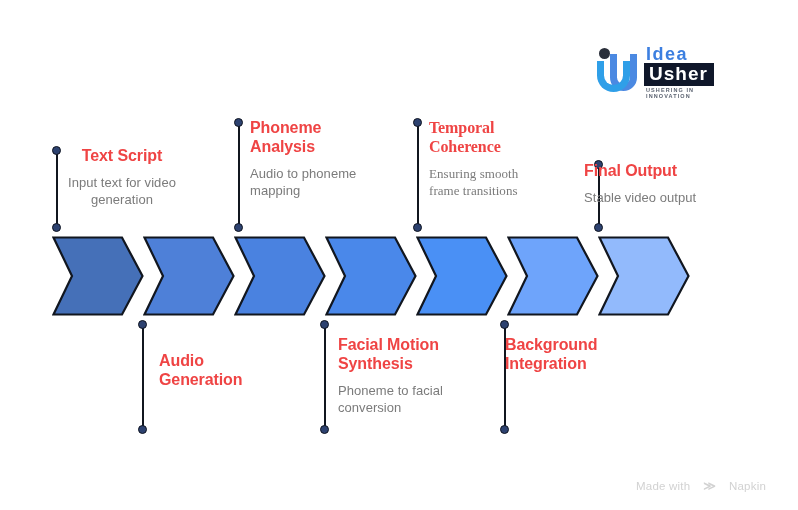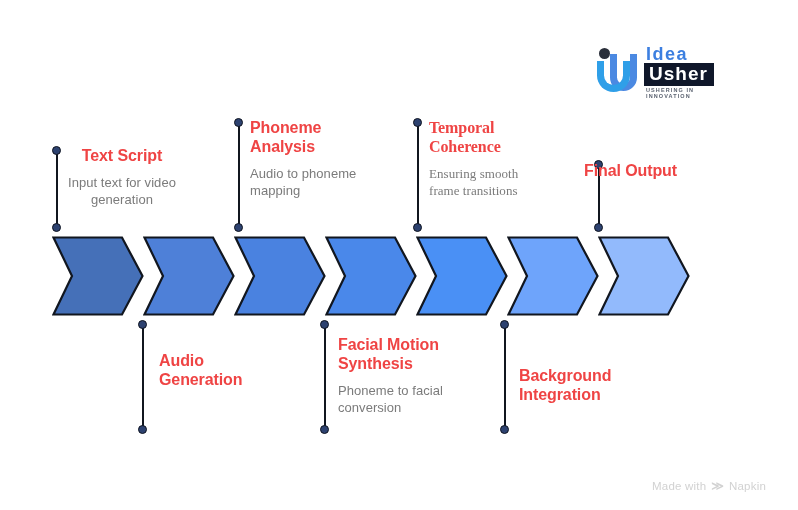--- a/index.html
+++ b/index.html
@@ -156,21 +156,21 @@
     white-space: pre-line;
   }
 
   
   #footer {
     position: absolute;
     right: 32px;
     bottom: 17px;
     display: flex;
     align-items: center;
-    gap: 5px;
+    gap: 13px;
     color: #d2d2d2;
     font-size: 11.5px;
     letter-spacing: 0.2px;
   }
   #footer .np-icon {
     font-size: 12px;
     color: #d2d2d2;
     font-weight: 700;
   }
 </style>
@@ -277,31 +277,32 @@
       <div class="title">Temporal
 Coherence</div>
       <div class="desc">Ensuring smooth
 frame transitions</div>
     </div>
     <div class="conn" style="left: 500px; top: 320px; height: 114px;">
       <div class="line"></div>
       <div class="dot top"></div>
       <div class="dot bot"></div>
     </div>
-    <div class="label" style="left: 519px; top: 335px; margin-top: 31px;">
+    <div class="label" style="left: 505px; top: 335px;">
       <div class="title">Background
 Integration</div>
     </div>
     <div class="conn" style="left: 594px; top: 160px; height: 72px;">
       <div class="line"></div>
       <div class="dot top"></div>
       <div class="dot bot"></div>
     </div>
     <div class="label" style="left: 584px; top: 161px;">
       <div class="title">Final Output</div>
+      <div class="desc">Stable video output</div>
     </div>
   </div>
 
 <div id="footer">
   <span>Made with</span>
   <span class="np-icon">≫</span>
   <span>Napkin</span>
 </div>
 
 </body></html>

